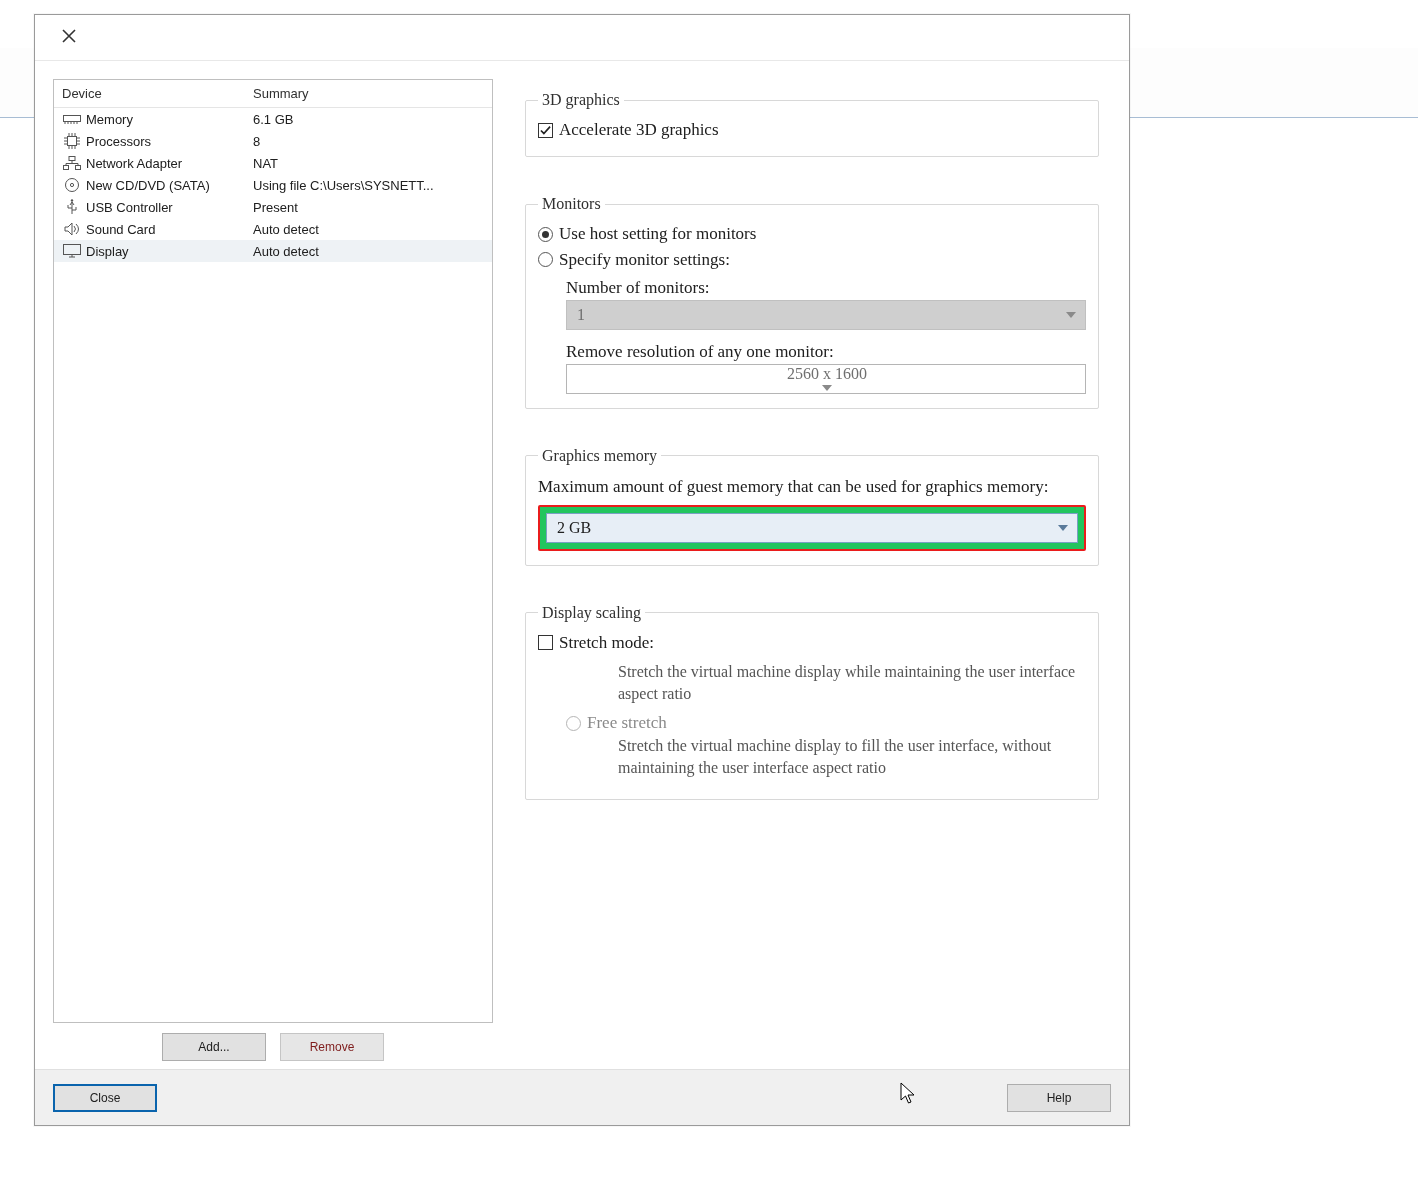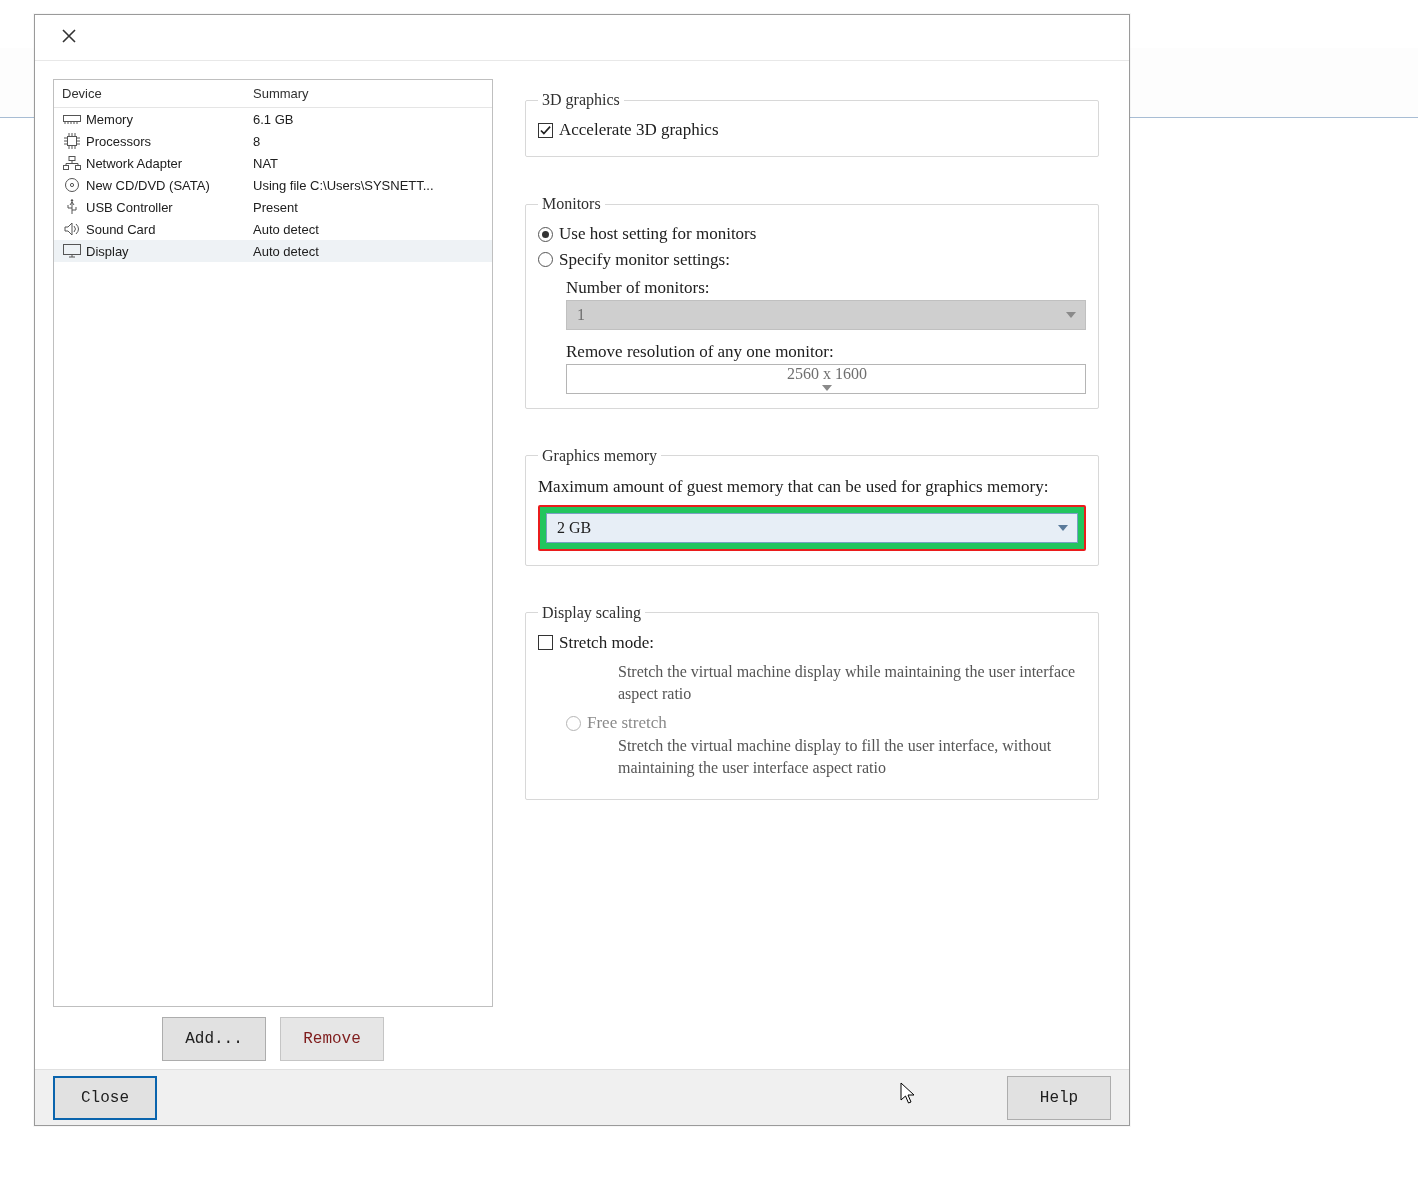--- a/index.html
+++ b/index.html
@@ -80,28 +80,27 @@
   .device-row.selected { background: #eef2f5; }
   .dev-icon {
     width: 20px; height: 16px; flex: 0 0 20px;
     display: inline-flex; align-items: center; justify-content: center;
   }
   .left-buttons {
     display: flex; justify-content: center; gap: 14px;
     padding: 10px 0 0 0;
   }
   .btn {
-    min-width: 104px; height: 44px;
+    min-width: 104px; height: 28px;
     border: 1px solid #adadad;
     background: #e1e1e1;
-    font-size: 16px;
+    font-size: 12px;
     display: inline-flex; align-items: center; justify-content: center;
     cursor: pointer;
     padding: 0 12px;
-    font-family: Liberation Mono, monospace;
   }
   .btn.disabled {
     color: #7f1d1d;
     background: #e6e6e6;
     border-color: #c5c5c5;
     cursor: default;
   }
   .right {
     flex: 1;
     display: flex; flex-direction: column;

